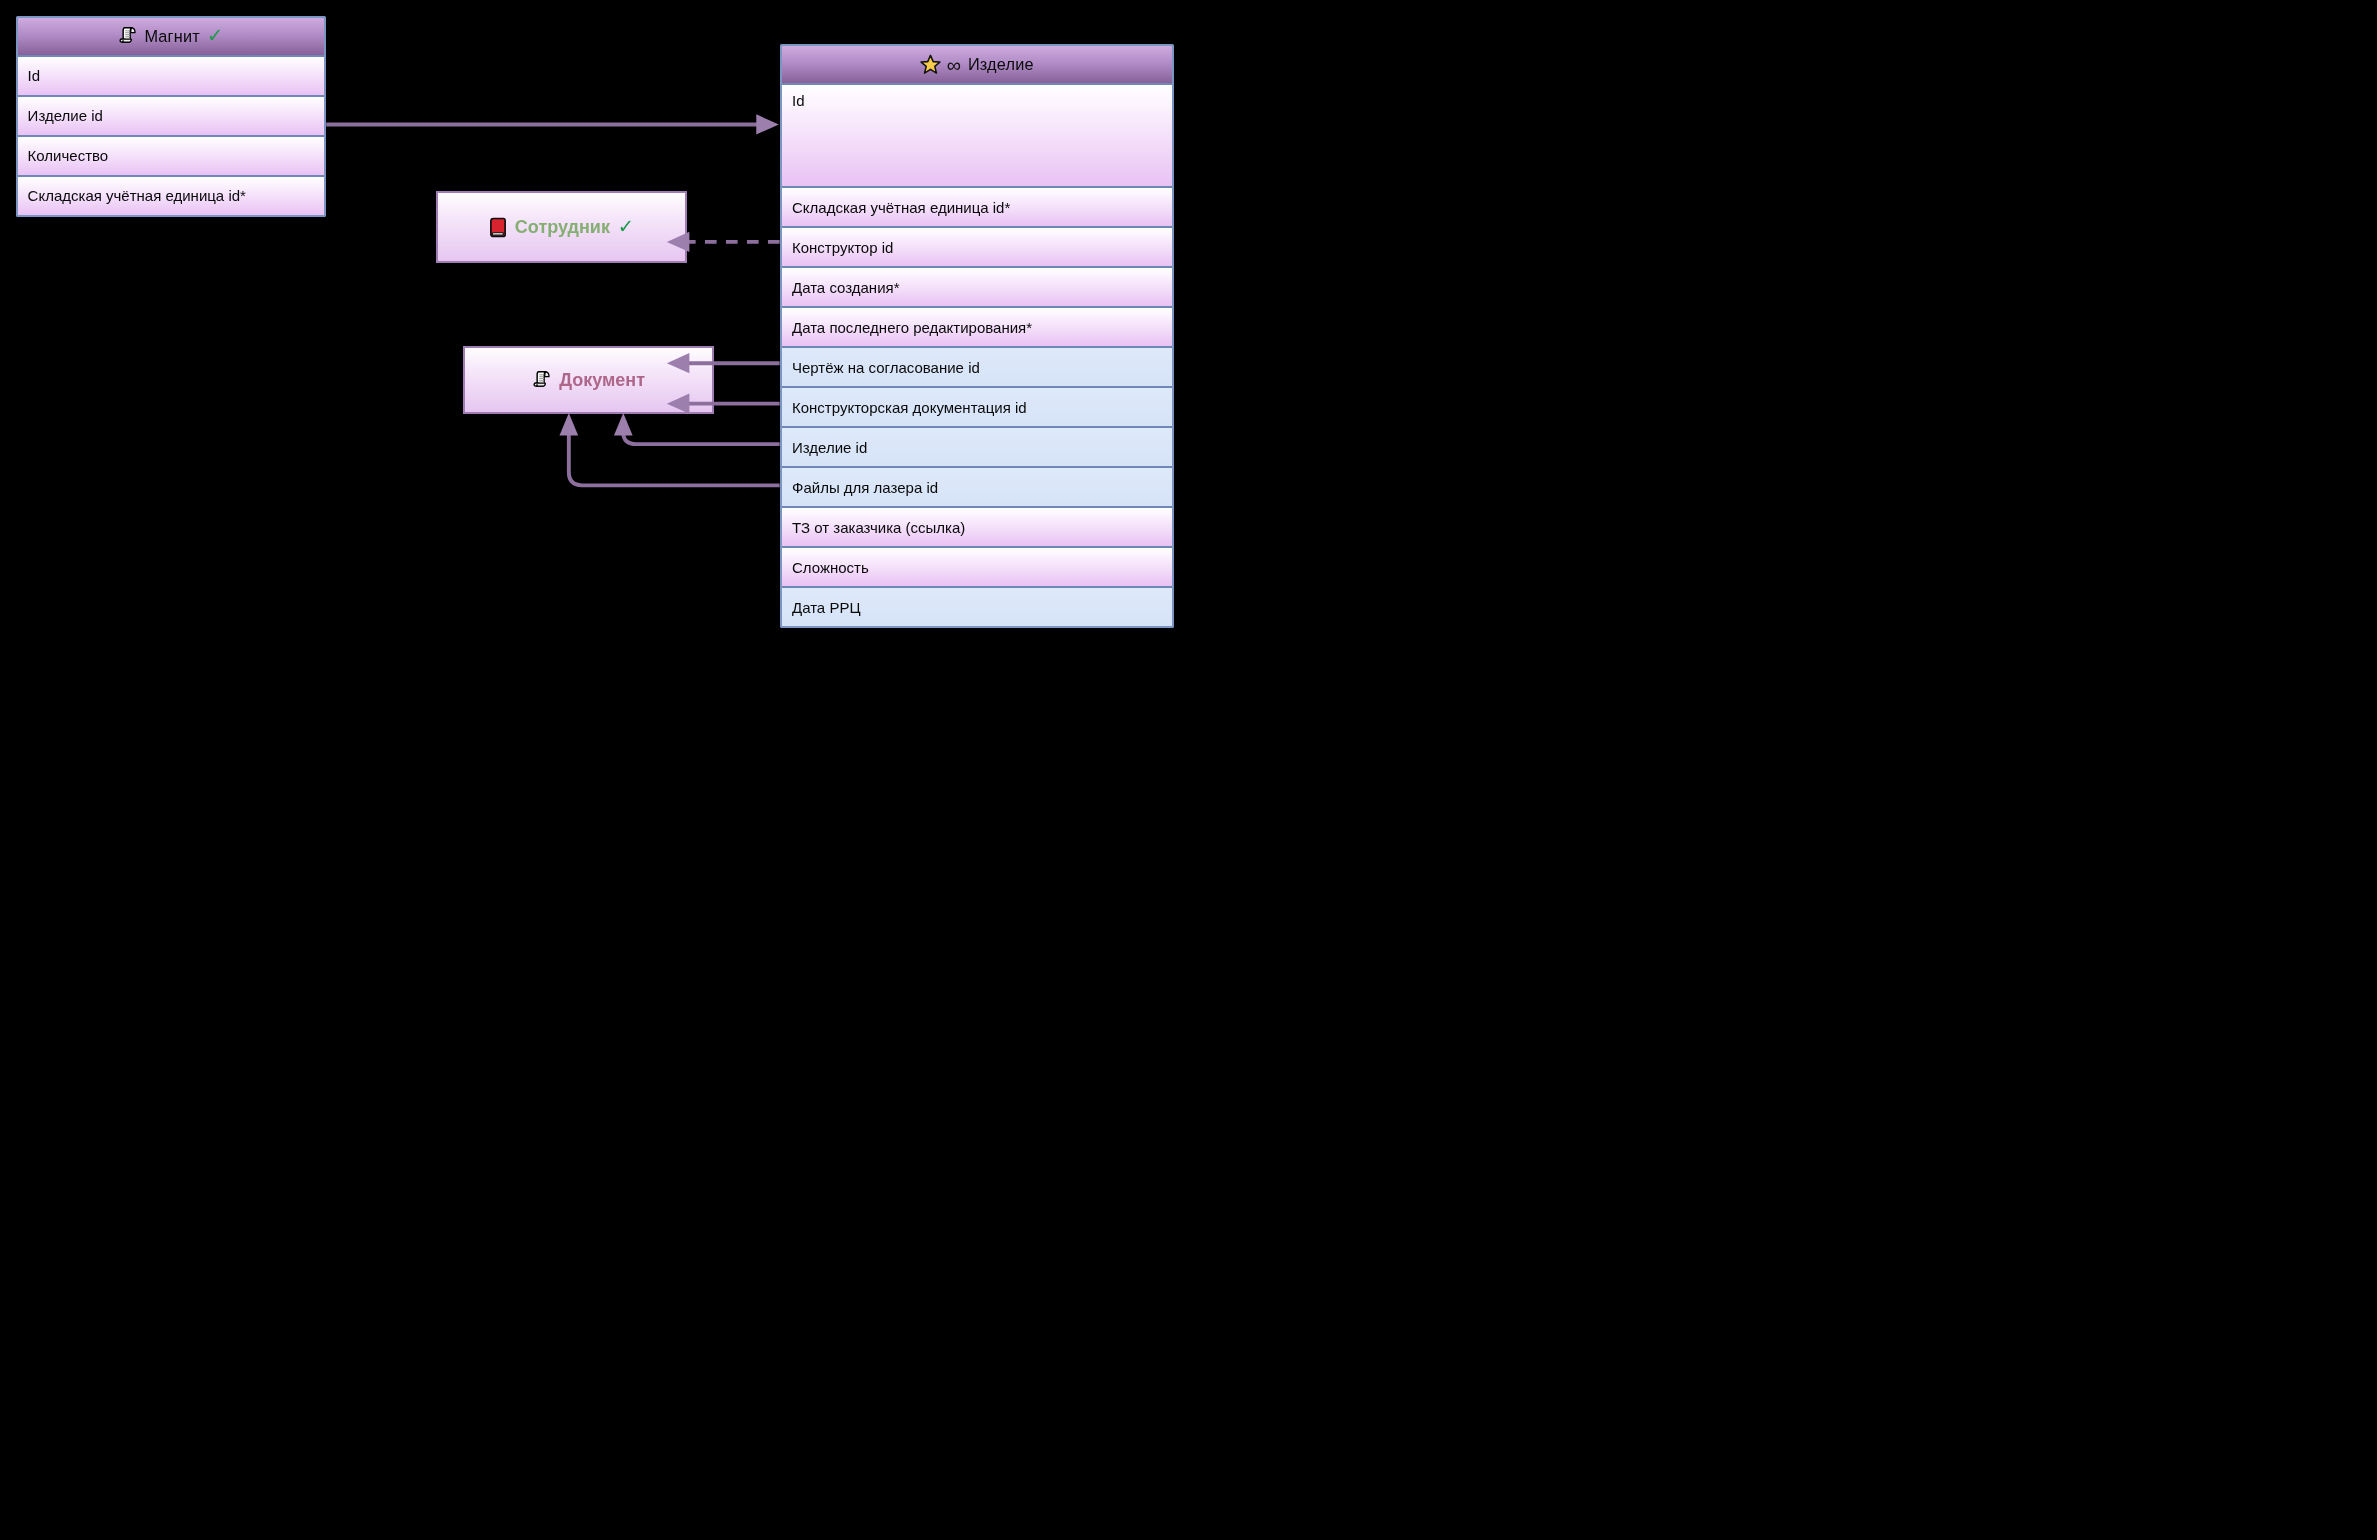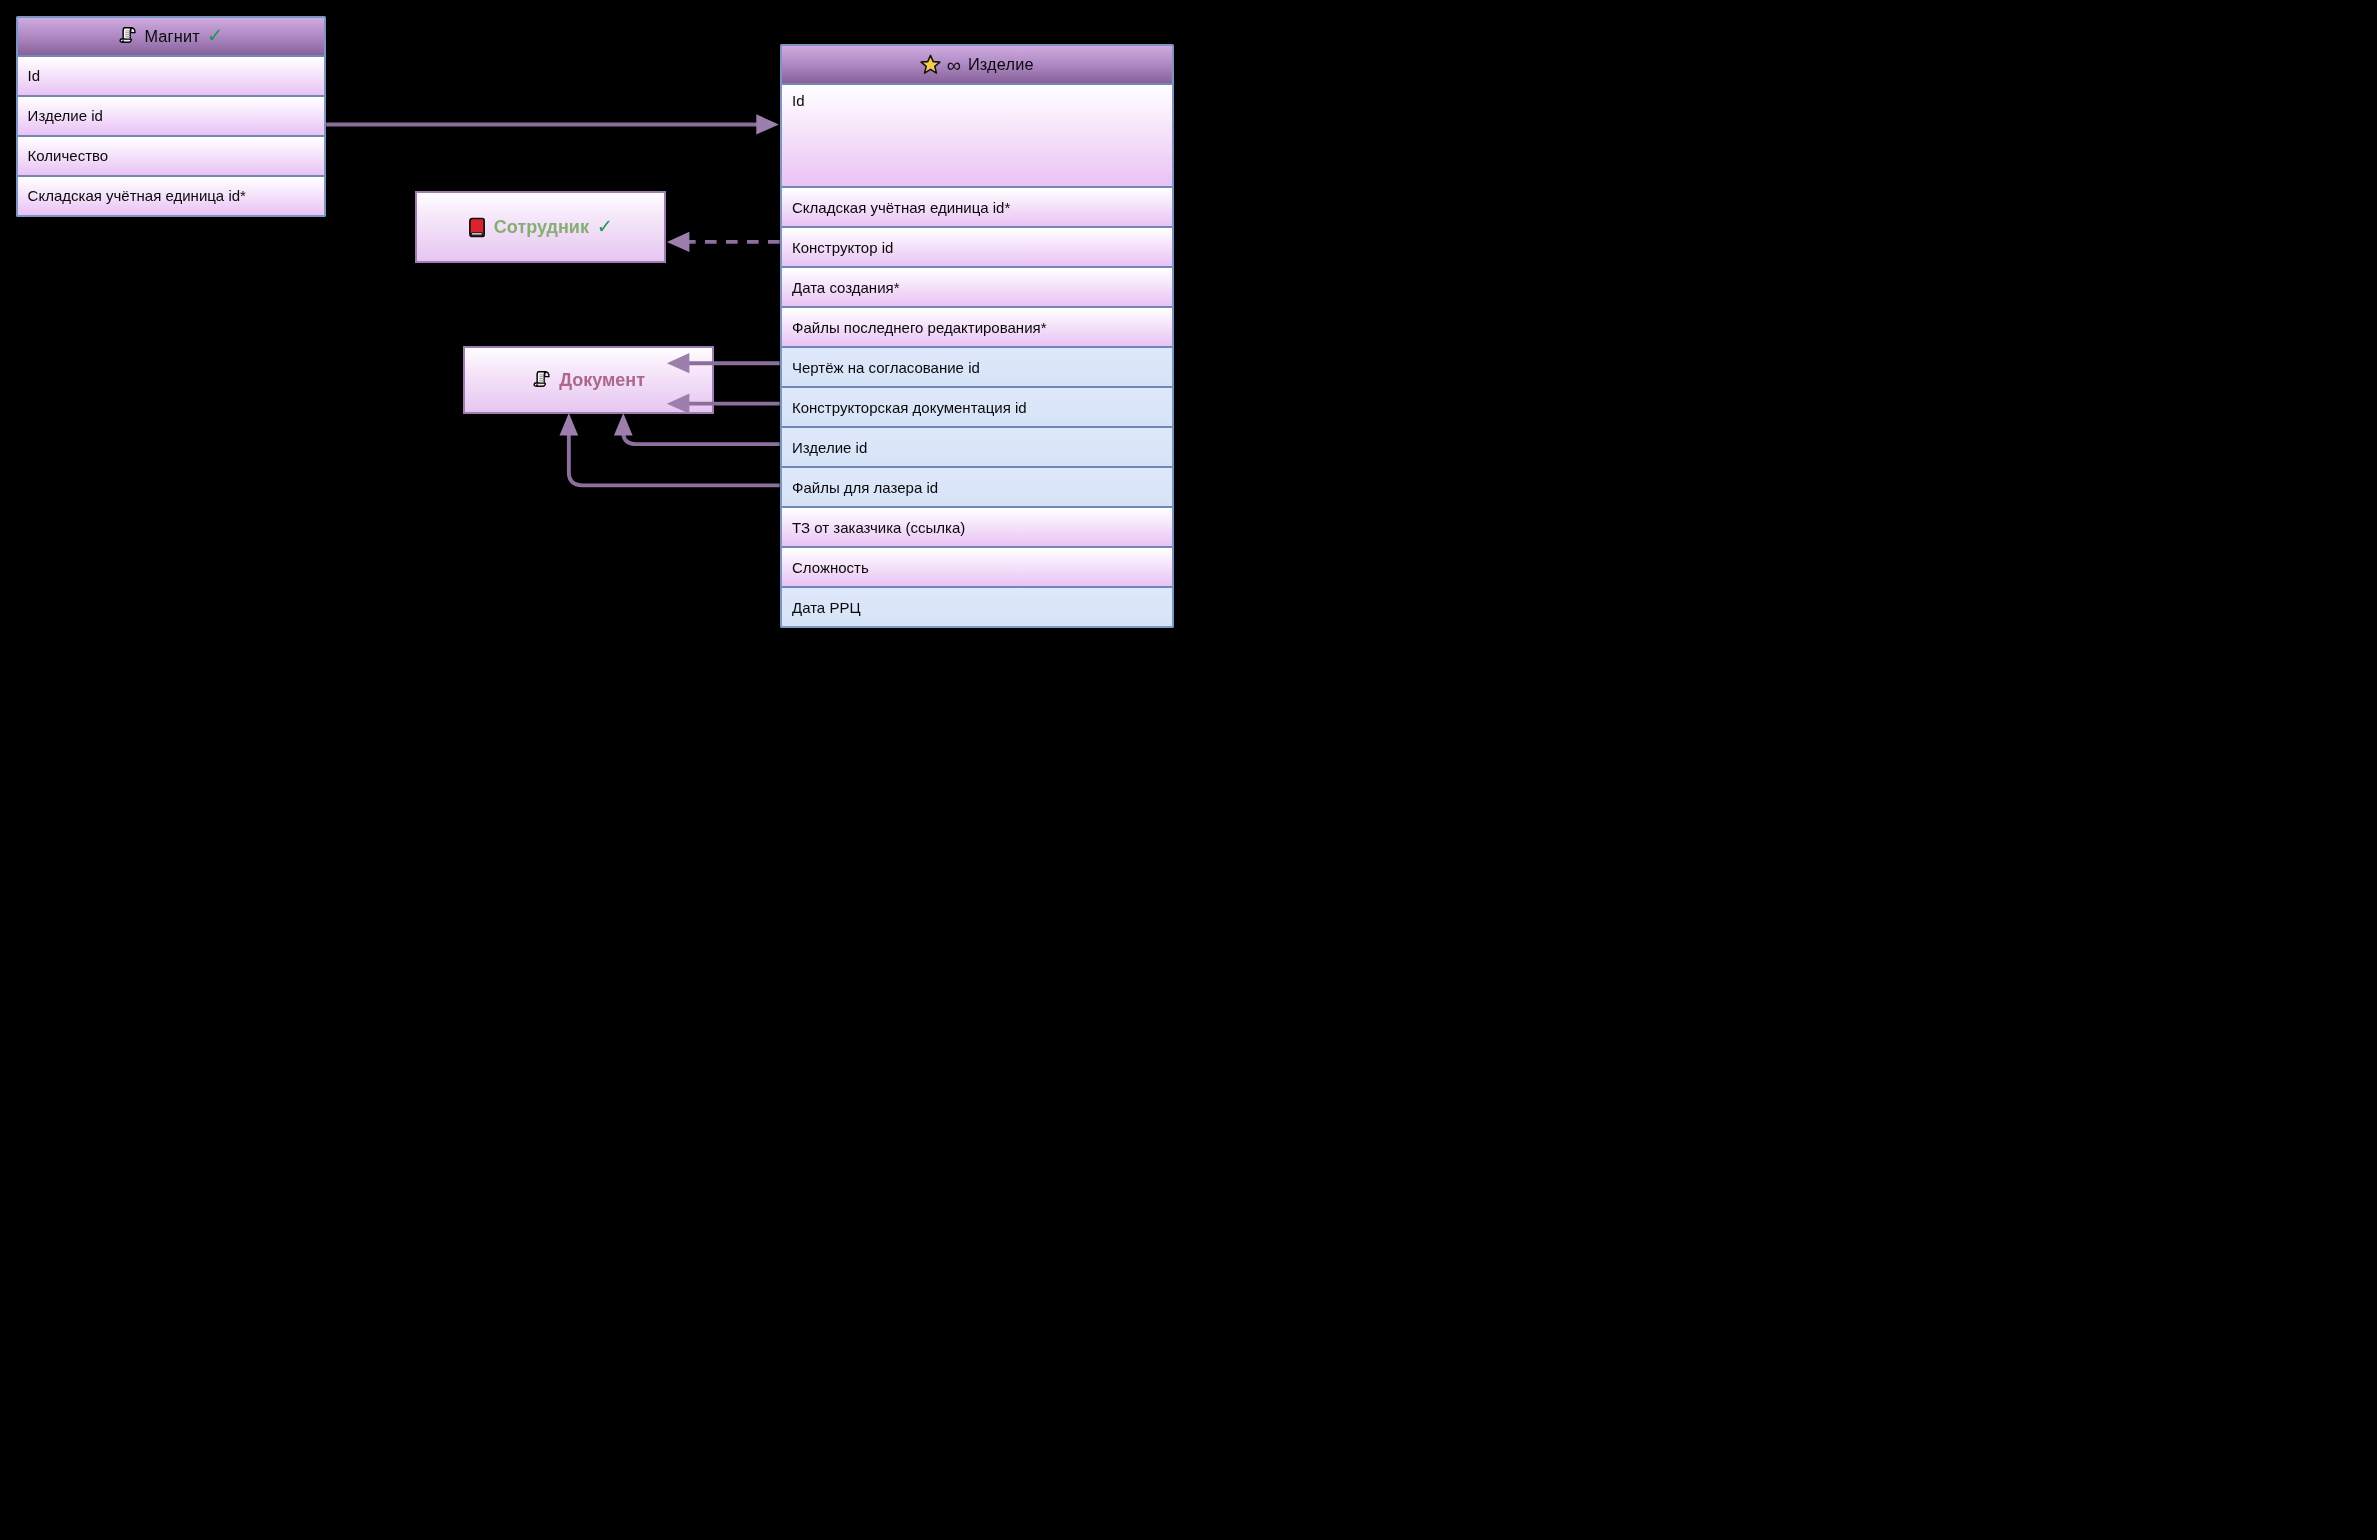--- a/index.html
+++ b/index.html
@@ -108,21 +108,21 @@
     <div class="row pink">
       <span>Складская учётная единица id*</span>
     </div>
     <div class="row pink">
       <span>Конструктор id</span>
     </div>
     <div class="row pink">
       <span>Дата создания*</span>
     </div>
     <div class="row pink">
-      <span>Файлы последнего редактирования*</span>
+      <span>Дата последнего редактирования*</span>
     </div>
     <div class="row blue">
       <span>Чертёж на согласование id</span>
     </div>
     <div class="row blue">
       <span>Конструкторская документация id</span>
     </div>
     <div class="row blue">
       <span>Изделие id</span>
     </div>
@@ -133,21 +133,21 @@
       <span>ТЗ от заказчика (ссылка)</span>
     </div>
     <div class="row pink">
       <span>Сложность</span>
     </div>
     <div class="row blue">
       <span>Дата РРЦ</span>
     </div>
   </div>
 
-  <div class="mini" style="left:415px;top:191px;width:251px;height:72px;">
+  <div class="mini" style="left:436px;top:191px;width:251px;height:72px;">
     <span class="icon">
       <svg width="18" height="21" viewBox="0 0 24 28">
         <path d="M6 2 h13 q2.5 0 2.5 2.5 v19 q0 2.5 -2.5 2.5 h-13 q-3.5 0 -3.5 -3.5 v-17 q0-3.5 3.5-3.5 z" fill="#d9232f" stroke="#0d0d0d" stroke-width="2.2" stroke-linejoin="round"></path>
         <path d="M6 21 h13 v3.2 H6 q-1.8 0 -1.8-1.6 q0-1.6 1.8-1.6 z" fill="#ffffff" stroke="#0d0d0d" stroke-width="1.5" stroke-linejoin="round"></path>
       </svg>
     </span>
     <span class="mini-title green">Сотрудник</span>
     <span class="check">✓</span>
   </div>
 

